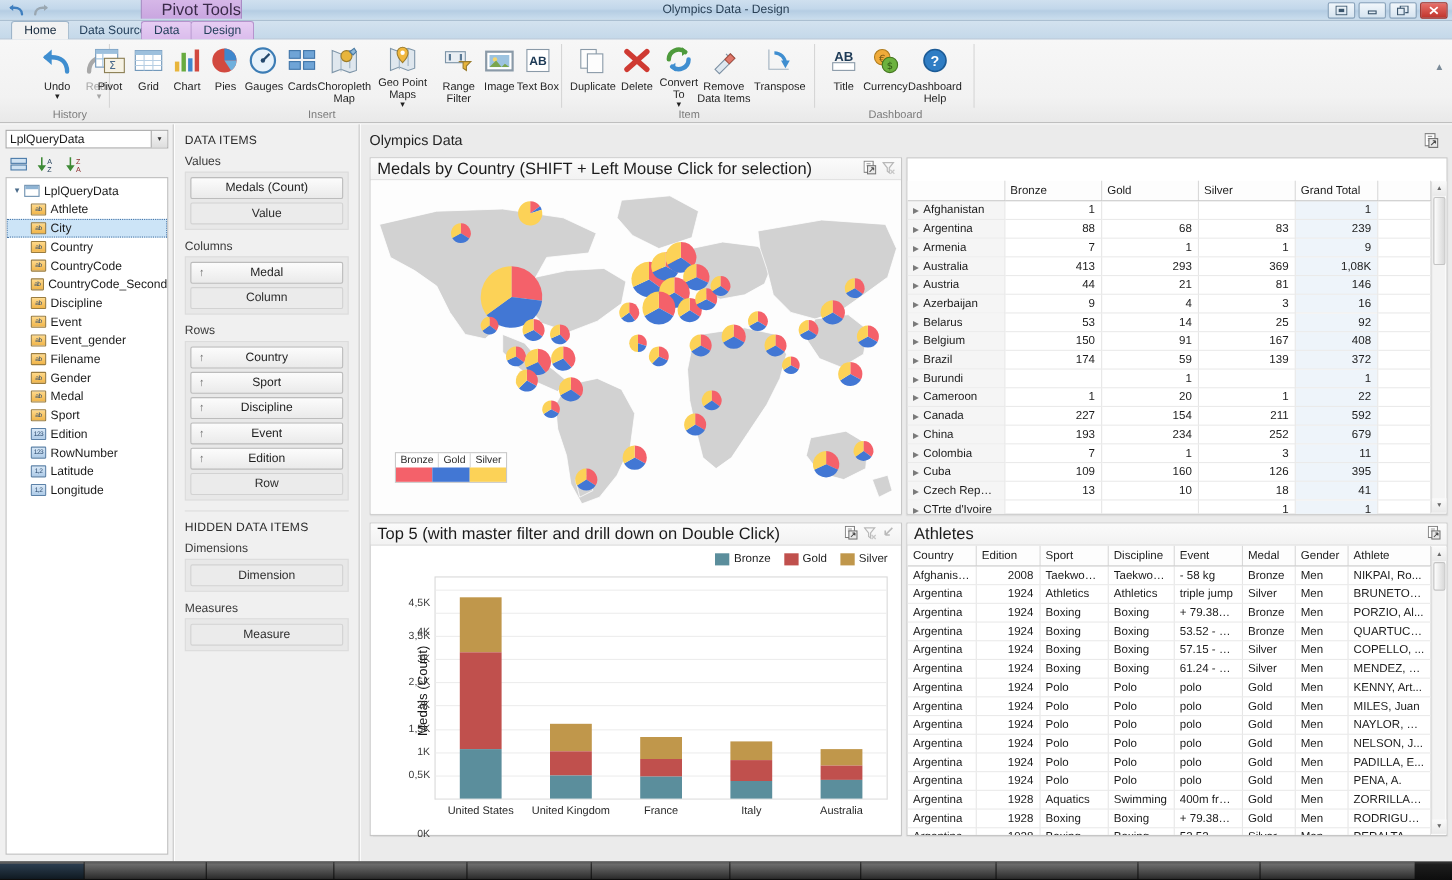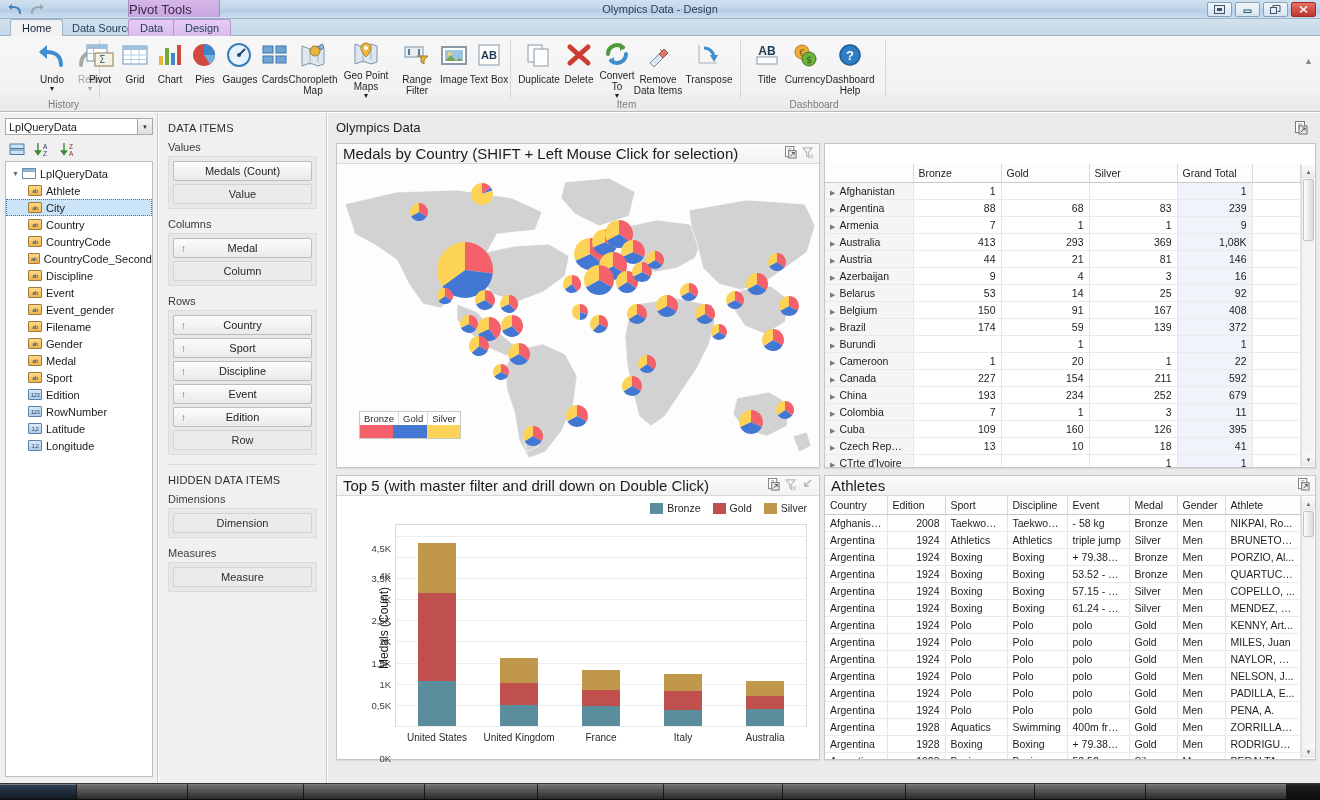--- a/index.html
+++ b/index.html
@@ -28,21 +28,21 @@
   .wc { width:25px; height:15px; border:1px solid #8aa3ba; border-radius:2px;
         background:linear-gradient(to bottom,#f2f7fb,#d6e4f0);
         display:flex; align-items:center; justify-content:center; font-size:8px; color:#39546c; }
   .wc.close { background:linear-gradient(to bottom,#e8706a,#c0352d); border-color:#9e2a22; color:#fff; }
 
   
   .ctx-group {
     position:absolute; left:128px; top:0px; width:92px; height:17px;
     background:linear-gradient(to bottom,#d6b7e8,#c9a6e0);
     border-left:1px solid #a98bc4; border-right:1px solid #a98bc4;
-    text-align:left; font-size:13px; color:#3a2a49; line-height:19px;
+    text-align:right; font-size:15px; color:#3a2a49; line-height:19px;
   }
 
   
   .tabstrip {
     position:absolute; left:0; top:19px; width:1320px; height:17px;
     background: linear-gradient(to bottom,#d3e2ef,#c4d8e9);
     border-bottom:1px solid #9db4c9;
   }
   .tab {
     position:absolute; top:0; height:17px; line-height:17px; padding:0 11px;
@@ -424,20 +424,21 @@
       </div>
       <div class="rbtn" style="left:392px;">
         <span class="ico">
           <svg width="30" height="28" viewBox="0 0 30 28">
               <rect x="5" y="3" width="20" height="20" fill="#fff" stroke="#8a9aa8"></rect>
               <text x="15" y="17" font-size="11" text-anchor="middle" fill="#1d3a56" font-family="Liberation Sans" font-weight="bold">AB</text>
             </svg>
         </span>
         <span>Text Box</span>
       </div>
+      <div class="gl">Insert</div>
       <div class="sep"></div>
     </div>
 
     <div class="rgroup" style="left:512px; width:229px;">
       <div class="rbtn" style="left:4px;">
         <span class="ico">
           <svg width="30" height="28" viewBox="0 0 30 28">
               <rect x="4" y="3" width="14" height="17" fill="#fdfdfd" stroke="#8a9aa8"></rect>
               <rect x="10" y="7" width="14" height="17" fill="#fdfdfd" stroke="#8a9aa8"></rect>
             </svg>

